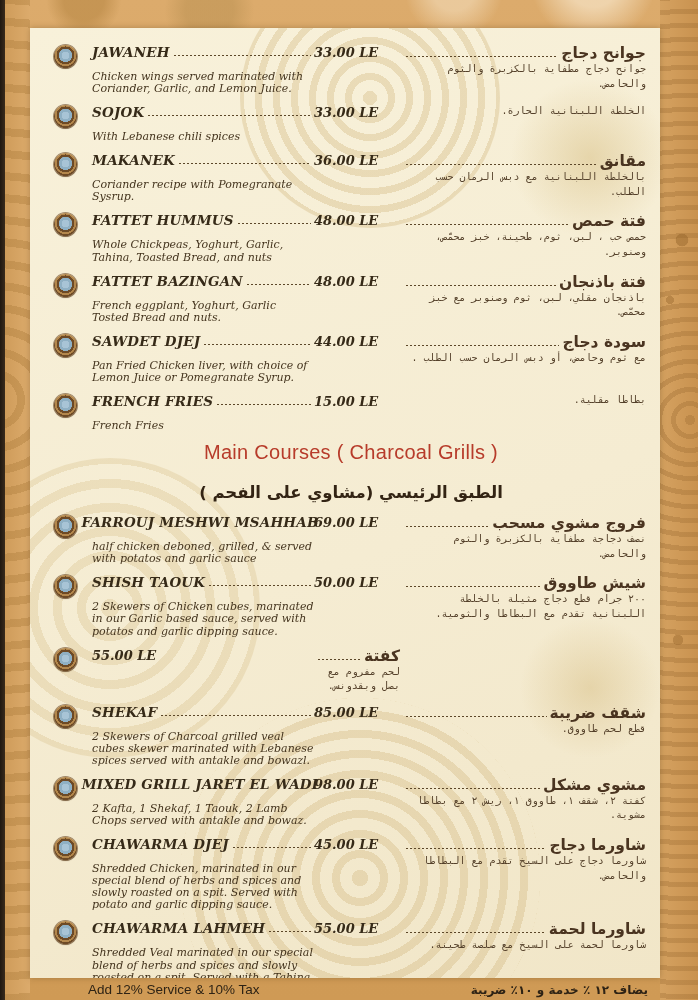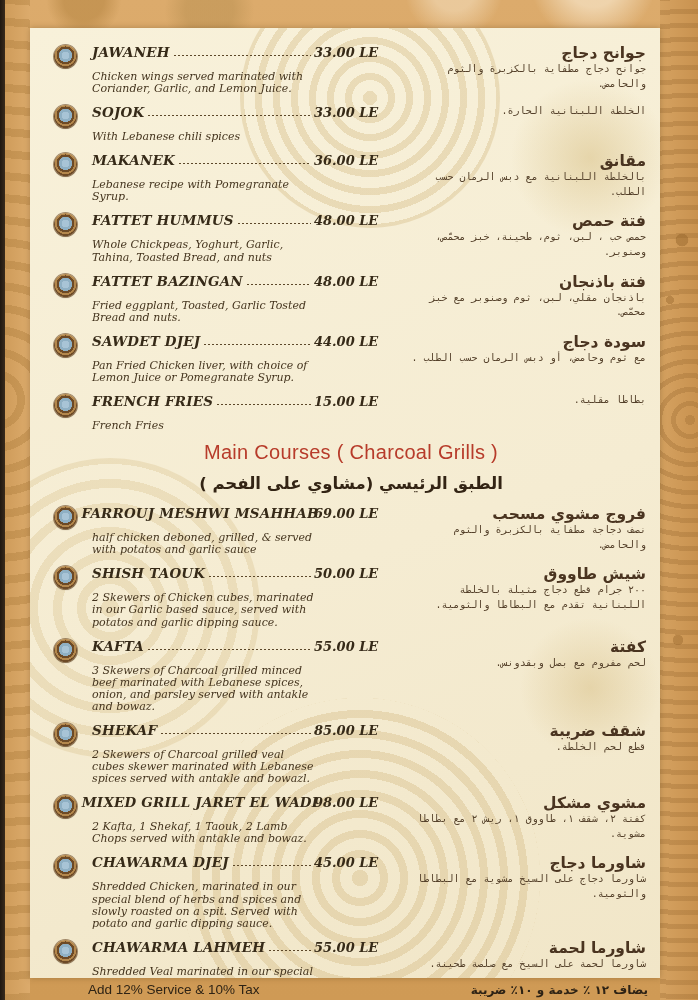--- a/index.html
+++ b/index.html
@@ -82,35 +82,35 @@
     flex:1;height:10px;margin:0 3px;
     background:radial-gradient(circle, #5c4729 0.9px, transparent 1.1px) left bottom/4px 3px repeat-x;
   }
   .en-desc{
     font-style:italic;font-size:11px;line-height:1.1;color:#44341e;margin-top:11px;
   }
   .col-price{
     font-style:italic;font-weight:bold;font-size:13px;color:#362a18;padding-top:1px;white-space:nowrap;
   }
   .col-ar{padding-right:2px;}
-  .ar-line{display:flex;align-items:baseline;flex-direction:column;}
+  .ar-line{display:flex;align-items:baseline;}
   .ar-name{
     font-family:"DejaVu Sans", sans-serif;font-weight:bold;font-size:15.5px;color:#4a3420;white-space:nowrap;
   }
   .ar-desc{
     font-family:Liberation Mono, monospace;font-size:10px;line-height:1.45;color:#54402a;margin-top:1px;
   }
 
   
   .section-header{text-align:center;margin:2px 0 12px 0;}
   .sh-en{
     font-family:"Liberation Sans", sans-serif;font-weight:normal;font-size:20px;color:#b73b2a;letter-spacing:.3px;
   }
   .sh-ar{
-    font-family:"DejaVu Sans", sans-serif;direction:rtl;font-weight:bold;font-size:16.5px;color:#332414;margin-top:10px;
+    font-family:"DejaVu Sans", sans-serif;direction:rtl;font-weight:bold;font-size:16.5px;color:#332414;margin-top:19px;
   }
 
   
   .footer{
     position:absolute;left:30px;right:38px;bottom:1px;height:15px;
     font-size:13.5px;color:#2e2315;
   }
   .f-en{position:absolute;left:58px;bottom:2px;font-family:"Liberation Sans", sans-serif;}
   .f-ar{position:absolute;right:12px;bottom:2px;font-family:"DejaVu Sans", sans-serif;direction:rtl;font-size:12px;font-weight:bold;margin-top:32px;}
 </style>
@@ -164,21 +164,21 @@
       <div class="ar-desc">الخلطة اللبنانية الحارة.</div>
     </div>
   </div>
           <div class="row">
     <span class="medal"></span>
     <div class="col-en">
       <div class="en-line">
         <span class="en-name">MAKANEK</span>
         <span class="dots"></span>
       </div>
-      <div class="en-desc">Lebanese recipe with Pomegranate Syrup.</div>
+      <div class="en-desc">Coriander recipe with Pomegranate Sysrup.</div>
     </div>
     <div class="col-price">36.00 LE</div>
     <div class="col-ar" dir="rtl">
       <div class="ar-line">
         <span class="ar-name">مقانق</span>
         <span class="dots"></span>
       </div>
       <div class="ar-desc">بالخلطة اللبنانية مع دبس الرمان حسب الطلب.</div>
     </div>
   </div>
@@ -200,21 +200,21 @@
       <div class="ar-desc">حمص حب ، لبن، ثوم، طحينة، خبز محمّص، وصنوبر.</div>
     </div>
   </div>
           <div class="row">
     <span class="medal"></span>
     <div class="col-en">
       <div class="en-line">
         <span class="en-name">FATTET BAZINGAN</span>
         <span class="dots"></span>
       </div>
-      <div class="en-desc">Fried eggplant, Toasted, Garlic Tosted Bread and nuts.</div>
+      <div class="en-desc">French eggplant, Yoghurt, Garlic Tosted Bread and nuts.</div>
     </div>
     <div class="col-price">48.00 LE</div>
     <div class="col-ar" dir="rtl">
       <div class="ar-line">
         <span class="ar-name">فتة باذنجان</span>
         <span class="dots"></span>
       </div>
       <div class="ar-desc">باذنجان مقلي، لبن، ثوم وصنوبر مع خبز محمّص.</div>
     </div>
   </div>
@@ -289,27 +289,20 @@
     <div class="col-ar" dir="rtl">
       <div class="ar-line">
         <span class="ar-name">شيش طاووق</span>
         <span class="dots"></span>
       </div>
       <div class="ar-desc">٢٠٠ جرام قطع دجاج مثيلة بالخلطة اللبنانية تقدم مع البطاطا والثومية.</div>
     </div>
   </div>
           <div class="row">
     <span class="medal"></span>
-    <div class="col-en">
-      <div class="en-line">
-        <span class="en-name">KAFTA</span>
-        <span class="dots"></span>
-      </div>
-      <div class="en-desc">3 Skewers of Charcoal grilled minced beef marinated with Lebanese spices, onion, and parsley served with antakle and bowaz.</div>
-    </div>
     <div class="col-price">55.00 LE</div>
     <div class="col-ar" dir="rtl">
       <div class="ar-line">
         <span class="ar-name">كفتة</span>
         <span class="dots"></span>
       </div>
       <div class="ar-desc">لحم مفروم مع بصل وبقدونس.</div>
     </div>
   </div>
           <div class="row">
@@ -320,21 +313,21 @@
         <span class="dots"></span>
       </div>
       <div class="en-desc">2 Skewers of Charcoal grilled veal cubes skewer marinated with Lebanese spices  served with antakle and bowazl.</div>
     </div>
     <div class="col-price">85.00 LE</div>
     <div class="col-ar" dir="rtl">
       <div class="ar-line">
         <span class="ar-name">شقف ضريبة</span>
         <span class="dots"></span>
       </div>
-      <div class="ar-desc">قطع لحم الخلطة.</div>
+      <div class="ar-desc">قطع لحم طاووق.</div>
     </div>
   </div>
           <div class="row">
     <span class="medal"></span>
     <div class="col-en">
       <div class="en-line">
         <span class="en-name">MIXED GRILL JARET EL WADI</span>
         <span class="dots"></span>
       </div>
       <div class="en-desc">2 Kafta, 1 Shekaf, 1 Taouk, 2 Lamb Chops served with antakle and bowaz.</div>
@@ -356,21 +349,21 @@
         <span class="dots"></span>
       </div>
       <div class="en-desc">Shredded Chicken, marinated in our special blend of herbs and spices and slowly roasted on a spit. Served with potato  and  garlic dipping sauce.</div>
     </div>
     <div class="col-price">45.00 LE</div>
     <div class="col-ar" dir="rtl">
       <div class="ar-line">
         <span class="ar-name">شاورما دجاج</span>
         <span class="dots"></span>
       </div>
-      <div class="ar-desc">شاورما دجاج على السيخ مشوية مع البطاطا والثومية.</div>
+      <div class="ar-desc">شاورما دجاج على السيخ تقدم مع البطاطا والحامض.</div>
     </div>
   </div>
           <div class="row">
     <span class="medal"></span>
     <div class="col-en">
       <div class="en-line">
         <span class="en-name">CHAWARMA LAHMEH</span>
         <span class="dots"></span>
       </div>
       <div class="en-desc">Shredded Veal marinated in our special blend of herbs and spices and slowly roasted on a spit. Served with a Tahina dipping sauce.</div>

